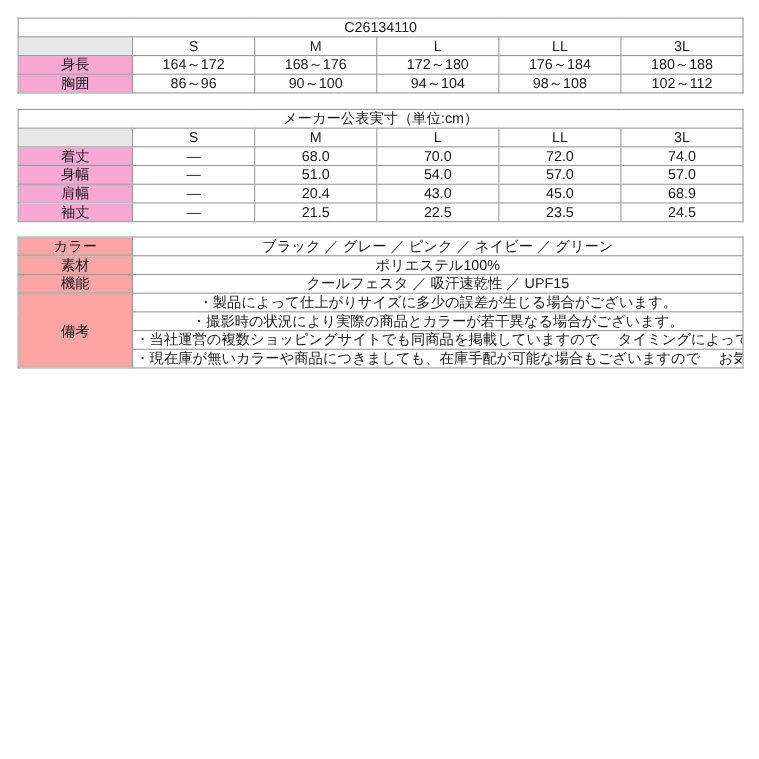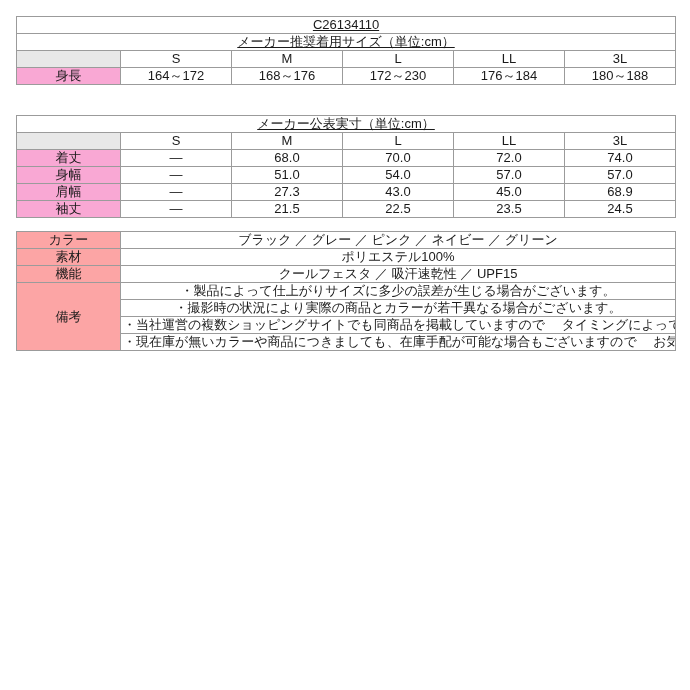--- a/index.html
+++ b/index.html
@@ -16,38 +16,37 @@
     background: #ffffff;
     box-sizing: border-box;
     padding: 16px 15px 0 16px;
     overflow: hidden;
   }
   table.tbl {
     border-collapse: collapse;
     table-layout: fixed;
     width: 659px;
   }
-  table.tbl + table.tbl { margin-top: 30px; }
+  table.tbl + table.tbl { margin-top: 14px; }
   .tbl td, .tbl th {
     border: 1px solid #9b9b9b;
     font-size: 13px;
     line-height: 16px;
     height: 16px;
     padding: 0 2px;
     text-align: center;
     vertical-align: middle;
     font-weight: normal;
     overflow: hidden;
     white-space: nowrap;
   }
   .tbl { border: 1px solid #848484; }
   .title-cell {
     font-weight: bold;
     background: #ffffff;
-    text-decoration: underline;
   }
   .head-cell { font-weight: bold; background: #ffffff; }
   .label-cell {
     font-weight: bold;
     background: #f9a8d4;
   }
   .corner-cell { background: #e8e8e8; }
   .detail-label {
     font-weight: bold;
     background: #fca5a5;
@@ -80,37 +79,42 @@
         <col class="c-size">
         <col class="c-size">
         <col class="c-size">
         <col class="c-size">
     </colgroup>
     <tbody>
       <tr>
         <td colspan="6" class="title-cell">C26134110</td>
       </tr>
       <tr>
-        <td colspan="6" class="title-cell">メーカー推奨着用サイズ（単位:cm）</td>
-      </tr>
-      <tr>
         <th class="corner-cell"></th>
         <th class="head-cell">S</th>
         <th class="head-cell">M</th>
         <th class="head-cell">L</th>
         <th class="head-cell">LL</th>
         <th class="head-cell">3L</th>
       </tr>
       <tr>
         <th class="label-cell">身長</th>
         <td>164～172</td>
         <td>168～176</td>
-        <td>172～230</td>
+        <td>172～180</td>
         <td>176～184</td>
         <td>180～188</td>
+      </tr>
+      <tr>
+        <th class="label-cell">胸囲</th>
+        <td>86～96</td>
+        <td>90～100</td>
+        <td>94～104</td>
+        <td>98～108</td>
+        <td>102～112</td>
       </tr>
     </tbody>
   </table>
 
   <table class="tbl">
     <colgroup>
       <col class="c-label">
         <col class="c-size">
         <col class="c-size">
         <col class="c-size">
@@ -141,21 +145,21 @@
         <th class="label-cell">身幅</th>
         <td>―</td>
         <td>51.0</td>
         <td>54.0</td>
         <td>57.0</td>
         <td>57.0</td>
       </tr>
       <tr>
         <th class="label-cell">肩幅</th>
         <td>―</td>
-        <td>27.3</td>
+        <td>20.4</td>
         <td>43.0</td>
         <td>45.0</td>
         <td>68.9</td>
       </tr>
       <tr>
         <th class="label-cell">袖丈</th>
         <td>―</td>
         <td>21.5</td>
         <td>22.5</td>
         <td>23.5</td>

